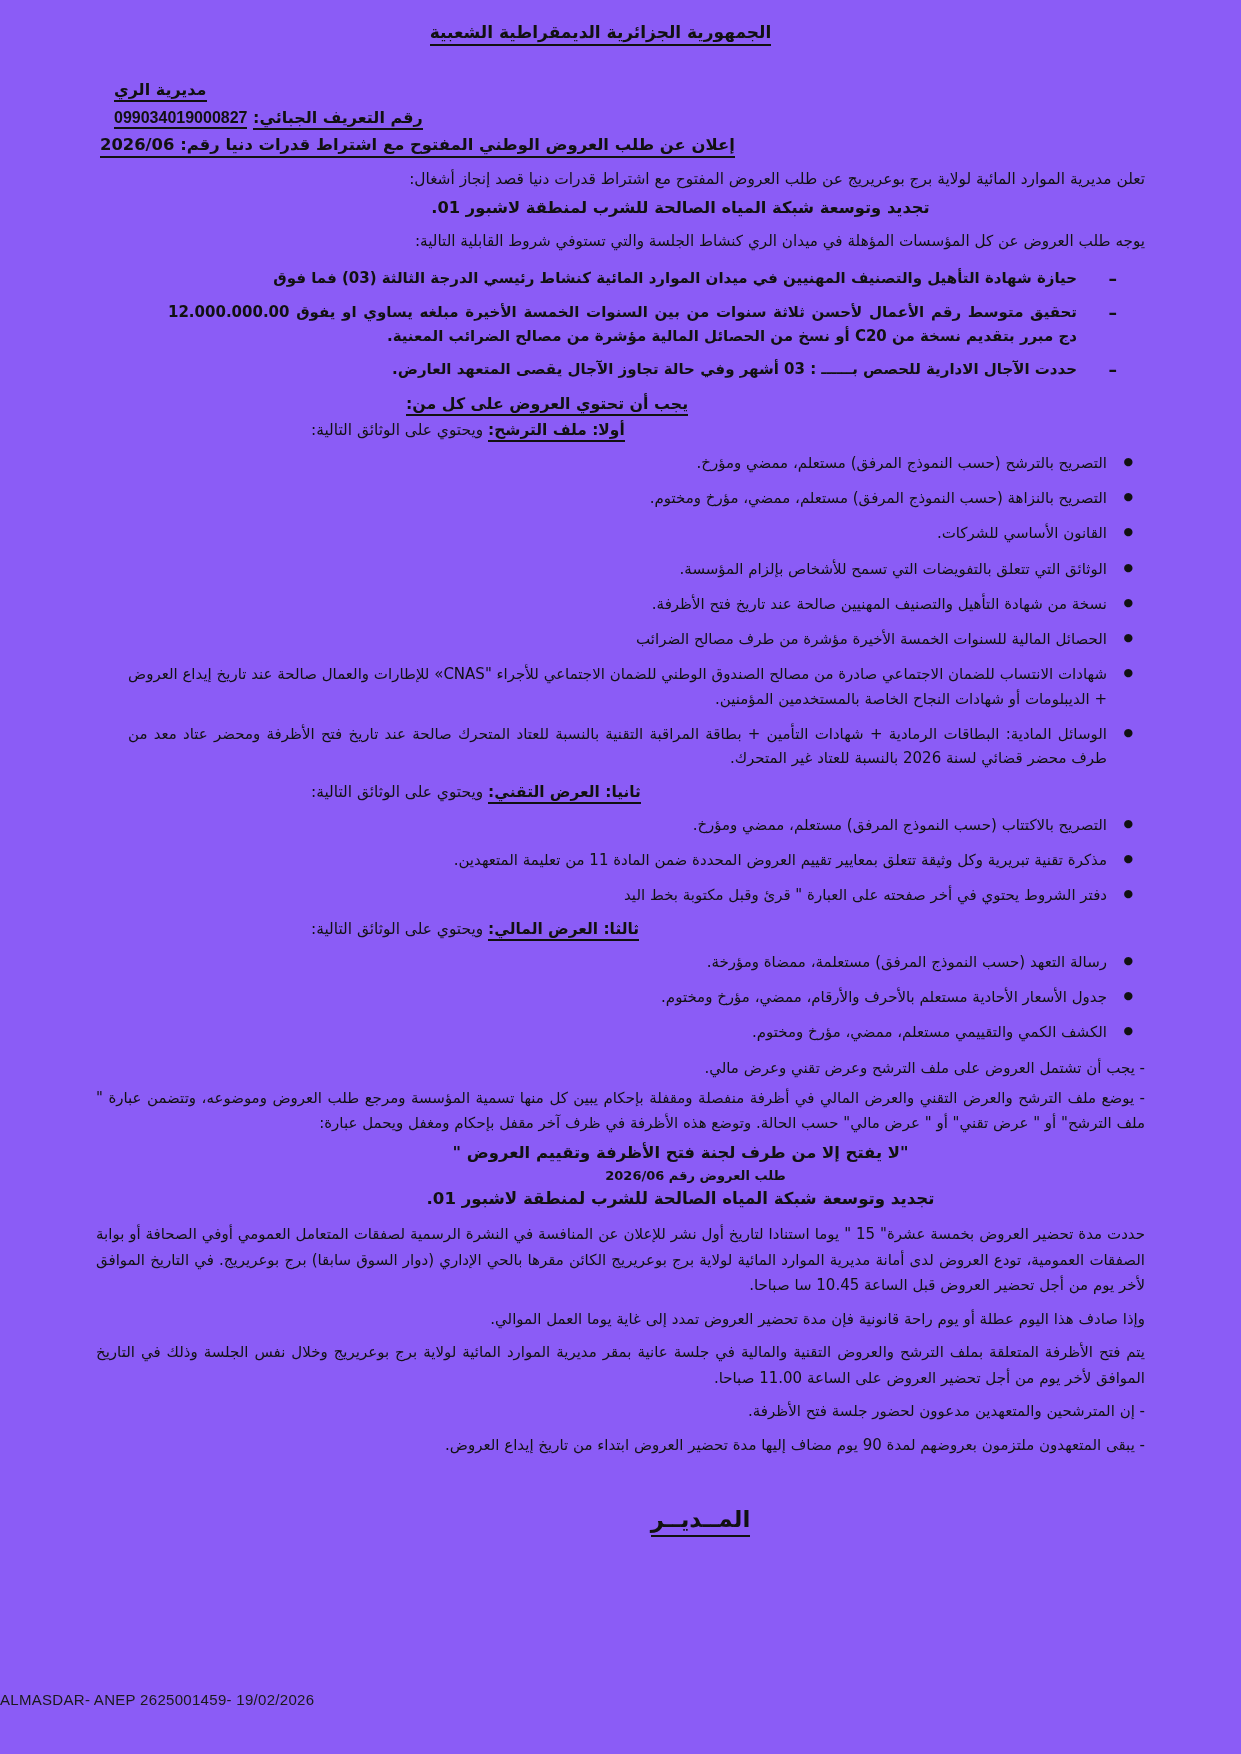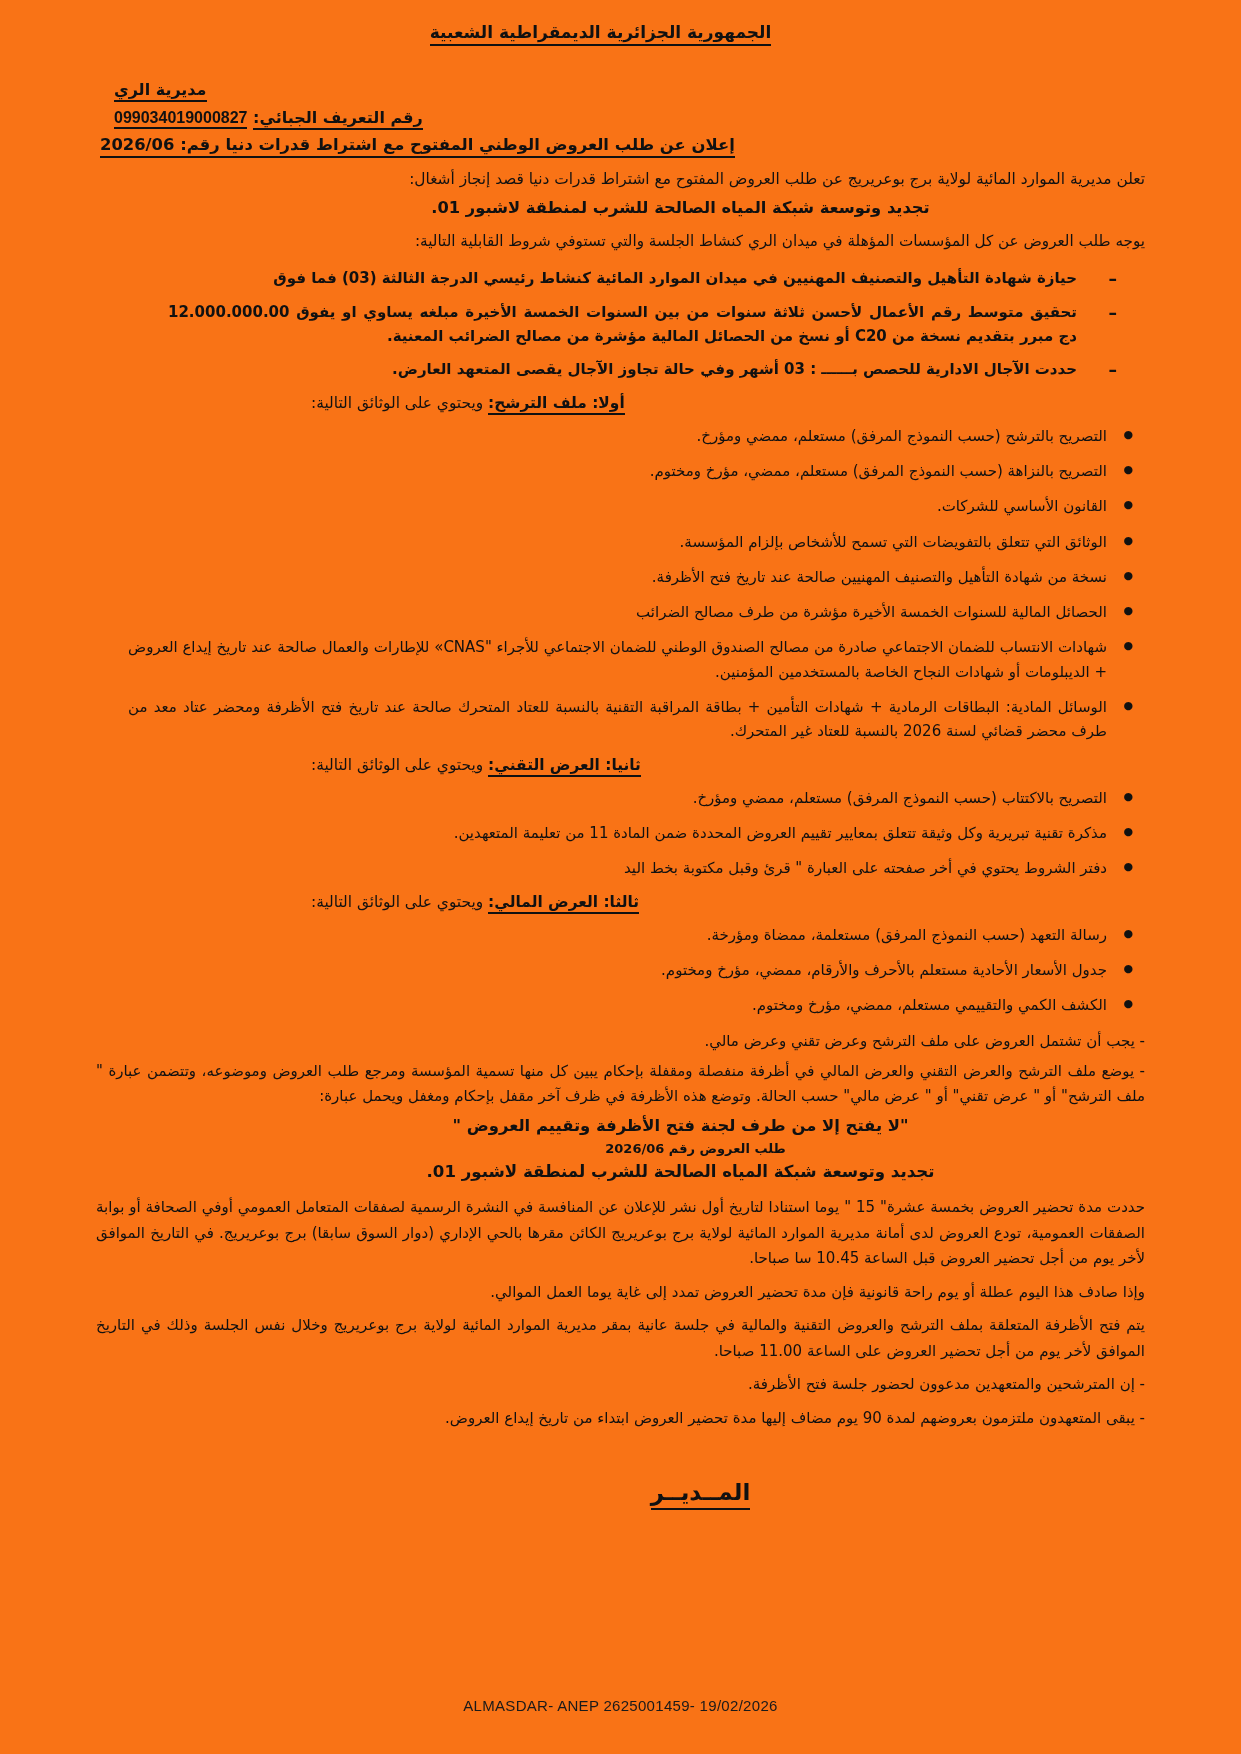--- a/index.html
+++ b/index.html
@@ -10,21 +10,21 @@
   }
   body {
     font-family: "DejaVu Sans", "Liberation Sans", sans-serif;
     color: #111111;
   }
   .page {
     position: relative;
     width: 1241px;
     height: 1754px;
     margin: 0 auto;
-    background: #f97316;
+    background: #8b5cf6;
     overflow: hidden;
     box-sizing: border-box;
   }
   .sheet {
     position: absolute;
     top: 0;
     left: 0;
     width: 1241px;
     height: 1754px;
     padding: 22px 96px 0 96px;
@@ -213,22 +213,22 @@
   .signature span {
     border-bottom: 2.6px solid #111;
     padding-bottom: 3px;
   }
 
   
   .footer {
     position: absolute;
     left: 0;
     right: 0;
-    bottom: 40px;
-    text-align: center;
+    bottom: 46px;
+    text-align: left;
     direction: ltr;
     font-size: 15px;
     font-family: "Liberation Sans", sans-serif;
     color: #1a1a1a;
     letter-spacing: .3px;
   }
 
   .num { font-family: "Liberation Sans", sans-serif; font-weight: bold; }
 </style>
 </head>
@@ -260,20 +260,23 @@
     <div class="project-title">تجديد وتوسعة شبكة المياه الصالحة للشرب لمنطقة لاشبور 01.</div>
 
     <p class="lead">يوجه طلب العروض عن كل المؤسسات المؤهلة في ميدان الري كنشاط الجلسة والتي تستوفي شروط القابلية التالية:</p>
 
     <ul class="dash">
       <li>حيازة شهادة التأهيل والتصنيف المهنيين في ميدان الموارد المائية كنشاط رئيسي الدرجة الثالثة (03) فما فوق</li>
       <li class="indent-more">تحقيق متوسط رقم الأعمال لأحسن ثلاثة سنوات من بين السنوات الخمسة الأخيرة مبلغه يساوي او يفوق 12.000.000.00 دج مبرر بتقديم نسخة من C20 أو نسخ من الحصائل المالية مؤشرة من مصالح الضرائب المعنية.</li>
       <li>حددت الآجال الادارية للحصص بــــــ : 03 أشهر وفي حالة تجاوز الآجال يقصى المتعهد العارض.</li>
     </ul>
 
+    <div class="must-head">
+      <span>يجب أن تحتوي العروض على كل من:</span>
+    </div>
 
     <div class="sub-head">
       <span class="label">أولا: ملف الترشح:</span>
       <span class="rest">ويحتوي على الوثائق التالية:</span>
     </div>
     <ul class="dot mid">
       <li>التصريح بالترشح (حسب النموذج المرفق) مستعلم، ممضي ومؤرخ.</li>
       <li>التصريح بالنزاهة (حسب النموذج المرفق) مستعلم، ممضي، مؤرخ ومختوم.</li>
       <li>القانون الأساسي للشركات.</li>
       <li>الوثائق التي تتعلق بالتفويضات التي تسمح للأشخاص بإلزام المؤسسة.</li>

